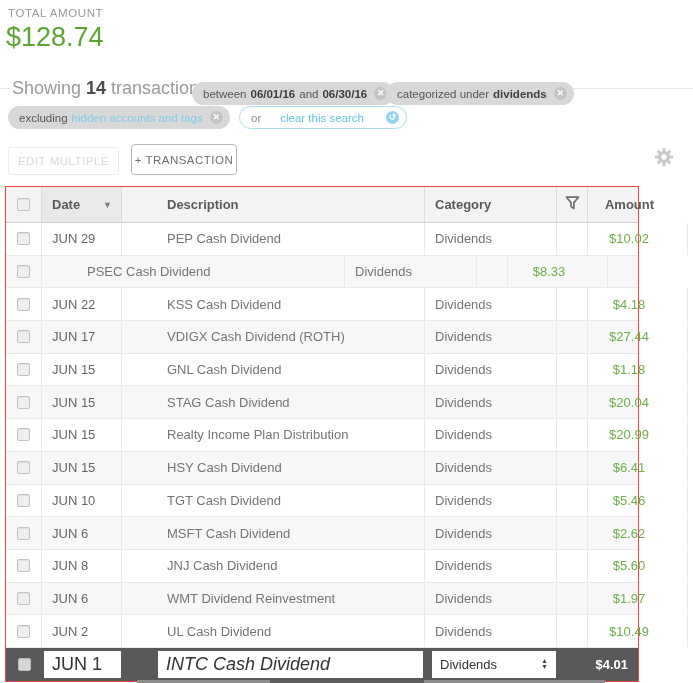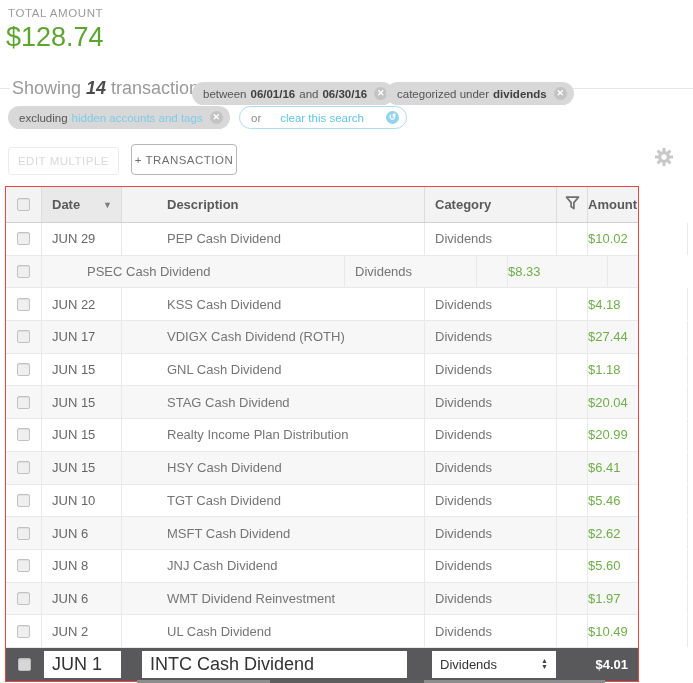--- a/index.html
+++ b/index.html
@@ -8,21 +8,21 @@
 
   
   .total-label { position:absolute; left:8px; top:7px; font-size:11.5px; color:#9b9b9b;
     letter-spacing:.6px; }
   .total-value { position:absolute; left:6px; top:22px; font-size:27px; color:#5da432; }
 
   
   .section-divider { position:absolute; left:0; top:88px; width:693px; height:1px; background:#e7e7e7; }
   .showing { position:absolute; left:10px; top:78px; font-size:18px; color:#9a9a9a;
     background:#fff; padding:0 8px 2px 2px; display:inline-flex; gap:5px; align-items:baseline; }
-  .showing b { color:#4c4c4c; font-weight:bold;font-style:italic; }
+  .showing b { color:#4c4c4c; font-weight:bold; }
 
   .chip { position:absolute; height:23px; border-radius:12px; background:#d8d8d8; color:#555;
     font-size:11.5px; display:inline-flex; align-items:center; gap:4px; padding:0 7px 0 11px; }
   .chip b { color:#3f3f3f; }
   .chip .link { color:#7fcbe8; }
   .chip-close { width:13px; height:13px; border-radius:50%; background:#c3c3c3; color:#fff;
     font-size:9px; line-height:13px; text-align:center; font-weight:bold; margin-left:3px;
     display:inline-block; cursor:pointer; }
   .chip.light { background:#fff; border:1px solid #aedcf0; color:#8a8a8a; }
   .chip.light .blue { color:#5fc3e7; }
@@ -45,41 +45,41 @@
   .table { position:absolute; left:5px; top:186px; width:634px; border:1px solid #ef4444; background:#3b82f6; }
   .thead { display:flex; height:36px; background:#f3f3f3; border-bottom:1px solid #cfcfcf;
     font-size:13px; font-weight:bold; color:#5a5a5a; }
   .th, .td { display:flex; align-items:center; border-right:1px solid #dcdcdc; }
   .th:last-child, .td:last-child { border-right:none; }
   .col-check { flex:0 0 36px; justify-content:center; }
   .col-date  { flex:0 0 80px; padding-left:10px; }
   .col-desc  { flex:0 0 303px; padding-left:45px; }
   .col-cat   { flex:0 0 132px; padding-left:10px; }
   .col-filter{ flex:0 0 31px; justify-content:center; }
-  .col-amt   { flex:0 0 100px; justify-content:flex-start; padding-right:17px; }
+  .col-amt   { flex:0 0 100px; justify-content:center; padding-right:17px; }
   .th.col-date { justify-content:space-between; padding-right:9px; }
   .sort-arrow { font-size:9px; color:#7b7b7b; }
 
   .row { display:flex; height:32.7px; font-size:13px; color:#757575; background:#fff;
     border-bottom:1px solid #e9e9e9; cursor:pointer; }
   .row.alt { background:#f7f7f7; }
   .row .td { border-right:1px solid #e9e9e9; }
   .row .c-date { color:#666; }
   .row .c-amt { color:#6fae4b; }
 
   .checkbox { width:13px; height:13px; border:1px solid #c2c2c2; border-radius:2px;
     background:#efefef; box-shadow:inset 0 1px 1px rgba(0,0,0,.07); cursor:pointer; }
 
   
   .edit-row { position:relative; height:32.9px; background:#59595b; }
   .edit-row .checkbox { position:absolute; left:12px; top:10px; background:#d7d7d7; border-color:#bdbdbd; }
   .edit-input { position:absolute; top:3px; height:27px; border:none; background:#fff;
     font-family:"Liberation Sans", sans-serif; font-size:18px; color:#333; padding:0 8px; outline:none; }
   .ei-date { left:38px; width:77px; }
-  .ei-desc { left:136px; width:265px; }
+  .ei-desc { left:152px; width:265px;font-style:italic; }
   .edit-select { position:absolute; left:426px; top:3px; width:124px; height:27px; background:#fff;
     display:flex; align-items:center; justify-content:space-between; padding:0 8px;
     font-size:13px; color:#333; cursor:pointer; }
   .stepper { display:flex; flex-direction:column; font-size:7px; color:#444; line-height:6px; }
   .edit-amt { position:absolute; right:10px; top:0; height:32.9px; display:flex; align-items:center;
     color:#fff; font-weight:bold; font-size:13px; }
 
   
   .panel-edge  { position:absolute; left:137px; top:680px; width:468px; height:3px; background:#8d8d8d; }
   .panel-edge2 { position:absolute; left:270px; top:680px; width:154px; height:3px; background:#5e5e5e; }

